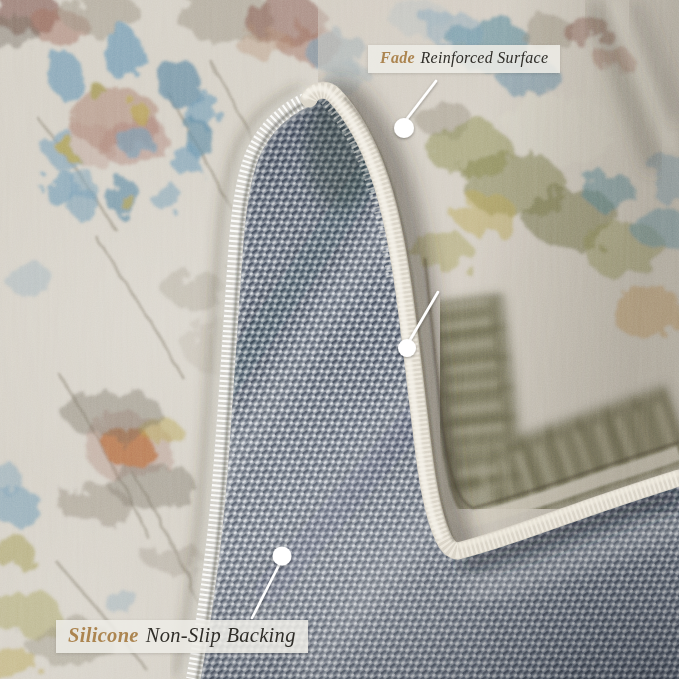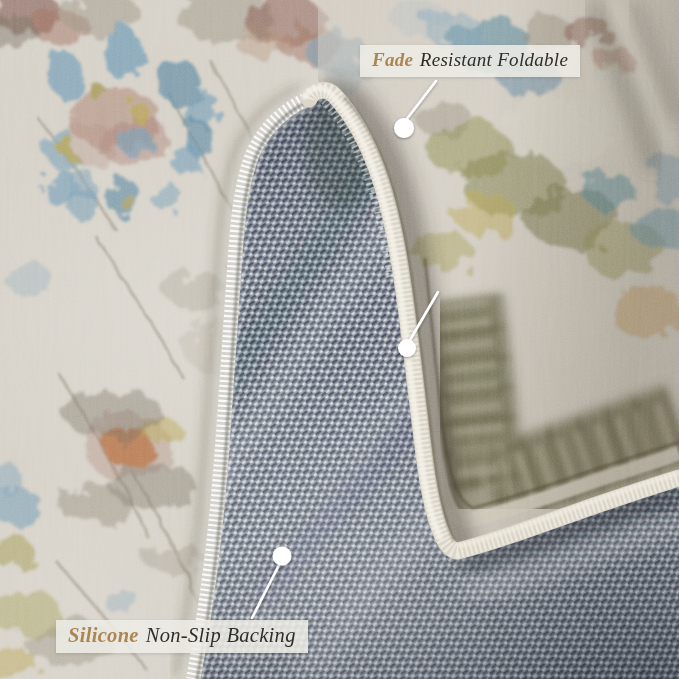--- a/index.html
+++ b/index.html
@@ -9,21 +9,21 @@
   }
   .stage svg{position:absolute;left:0;top:0;display:block;}
   .callout-label{
     position:absolute;display:inline-flex;gap:.34em;align-items:baseline;
     padding:4px 12px 6px 12px;background:rgba(238,236,230,0.86);
     font-style:italic;letter-spacing:.3px;white-space:nowrap;
     box-shadow:0 1px 3px rgba(60,55,45,0.18);
   }
   .callout-label .hl{color:#ac8550;font-weight:600;}
   .callout-label .rest{color:#2f2d28;font-weight:500;}
-  #label-fade{left:360px;top:45px;font-size:19px;}
+  #label-fade{left:368px;top:45px;font-size:16px;}
   #label-foldable{left:399px;top:255px;font-size:20.5px;}
   #label-silicone{left:56px;top:620px;font-size:20.5px;}
 </style>
 </head>
 <body>
 
 <div class="stage">
 <svg width="679" height="679" viewBox="0 0 679 679">
 <defs>
   <filter id="rough" x="-40%" y="-40%" width="180%" height="180%">
@@ -272,19 +272,19 @@
   <circle cx="404" cy="128" r="10" fill="#ffffff" filter="url(#dotShadow)"></circle>
   <path d="M 438,292 L 410,340" stroke="#ffffff" stroke-width="2.6" filter="url(#dotShadow)"></path>
   <circle cx="407" cy="348" r="9" fill="#ffffff" filter="url(#dotShadow)"></circle>
   <path d="M 279,565 L 252,618" stroke="#ffffff" stroke-width="2.6" filter="url(#dotShadow)"></path>
   <circle cx="282" cy="556" r="9.5" fill="#ffffff" filter="url(#dotShadow)"></circle>
 </g>
 </svg>
 
 <div class="callout-label" id="label-fade">
   <span class="hl">Fade</span>
-  <span class="rest">Resistant Foldable</span>
+  <span class="rest">Reinforced Surface</span>
 </div>
 <div class="callout-label" id="label-silicone">
   <span class="hl">Silicone</span>
   <span class="rest">Non-Slip Backing</span>
 </div>
 </div>
 
 </body></html>

